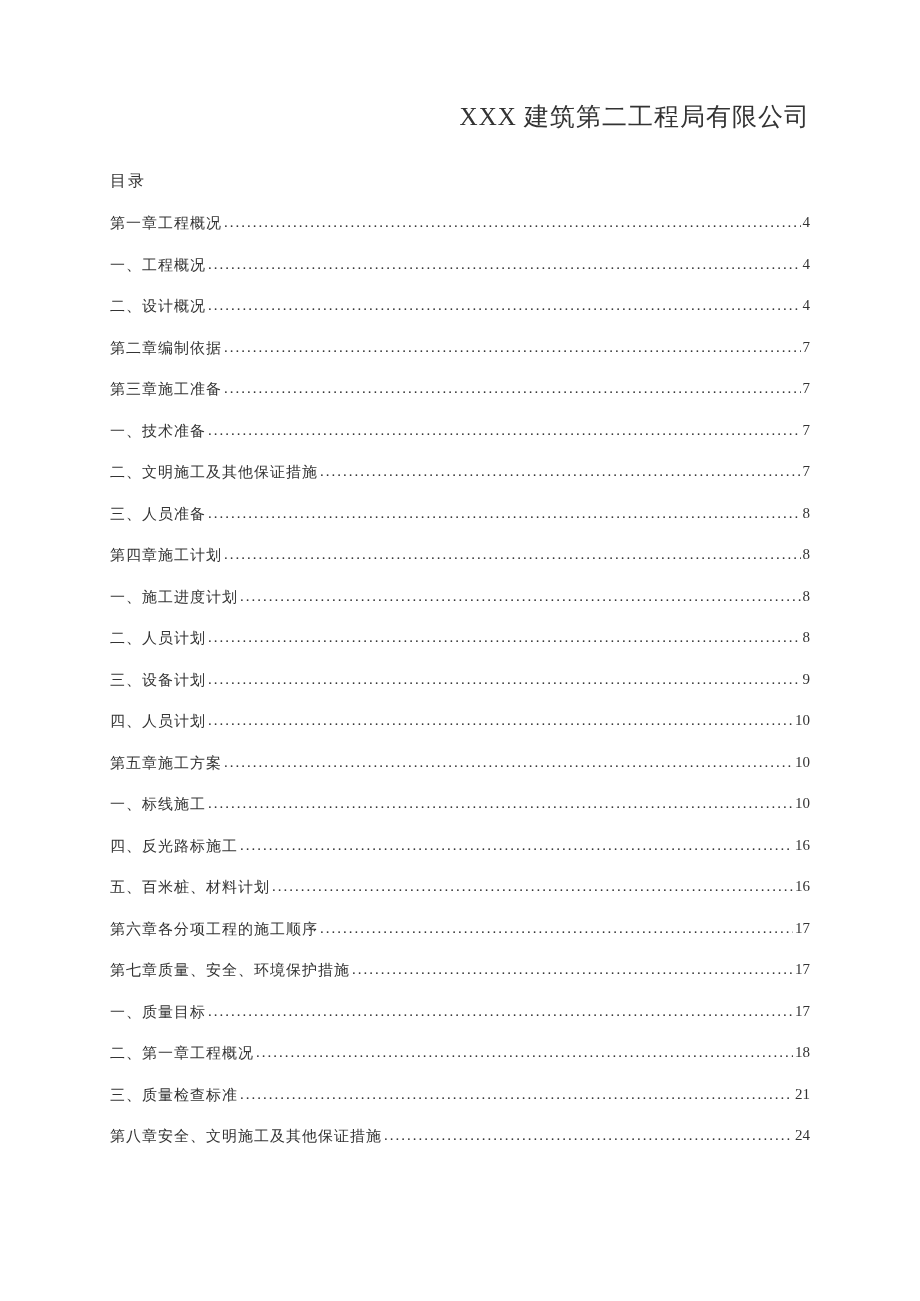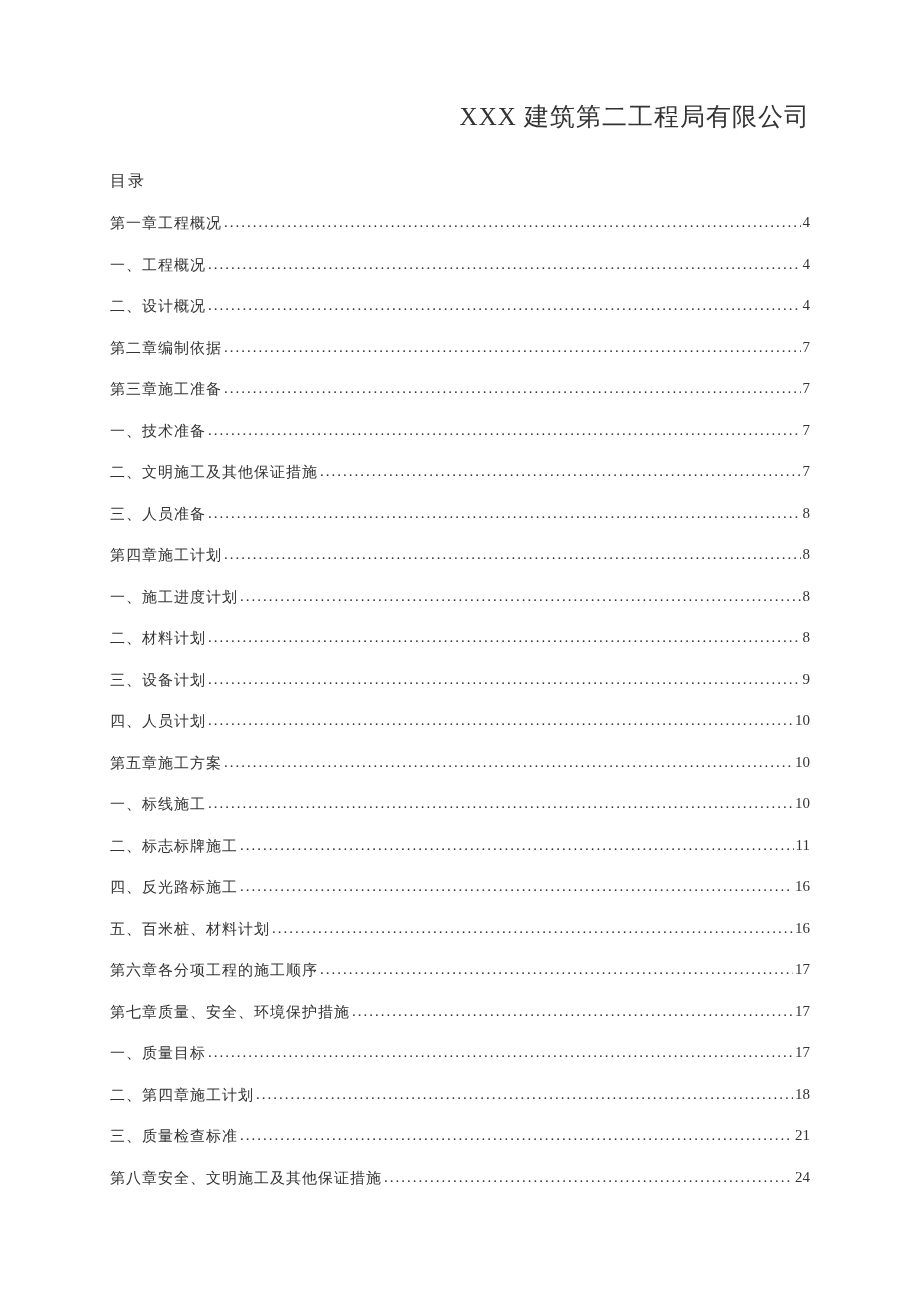--- a/index.html
+++ b/index.html
@@ -106,21 +106,21 @@
       <span class="toc-label">第四章施工计划</span>
       <span class="toc-dots"></span>
       <span class="toc-page">8</span>
     </div>
   <div class="toc-row">
       <span class="toc-label">一、施工进度计划</span>
       <span class="toc-dots"></span>
       <span class="toc-page">8</span>
     </div>
   <div class="toc-row">
-      <span class="toc-label">二、材料计划</span>
+      <span class="toc-label">二、人员计划</span>
       <span class="toc-dots"></span>
       <span class="toc-page">8</span>
     </div>
   <div class="toc-row">
       <span class="toc-label">三、设备计划</span>
       <span class="toc-dots"></span>
       <span class="toc-page">9</span>
     </div>
   <div class="toc-row">
       <span class="toc-label">四、人员计划</span>
@@ -129,25 +129,20 @@
     </div>
   <div class="toc-row">
       <span class="toc-label">第五章施工方案</span>
       <span class="toc-dots"></span>
       <span class="toc-page">10</span>
     </div>
   <div class="toc-row">
       <span class="toc-label">一、标线施工</span>
       <span class="toc-dots"></span>
       <span class="toc-page">10</span>
-    </div>
-  <div class="toc-row">
-      <span class="toc-label">二、标志标牌施工</span>
-      <span class="toc-dots"></span>
-      <span class="toc-page">11</span>
     </div>
   <div class="toc-row">
       <span class="toc-label">四、反光路标施工</span>
       <span class="toc-dots"></span>
       <span class="toc-page">16</span>
     </div>
   <div class="toc-row">
       <span class="toc-label">五、百米桩、材料计划</span>
       <span class="toc-dots"></span>
       <span class="toc-page">16</span>
@@ -161,21 +156,21 @@
       <span class="toc-label">第七章质量、安全、环境保护措施</span>
       <span class="toc-dots"></span>
       <span class="toc-page">17</span>
     </div>
   <div class="toc-row">
       <span class="toc-label">一、质量目标</span>
       <span class="toc-dots"></span>
       <span class="toc-page">17</span>
     </div>
   <div class="toc-row">
-      <span class="toc-label">二、第四章施工计划</span>
+      <span class="toc-label">二、第一章工程概况</span>
       <span class="toc-dots"></span>
       <span class="toc-page">18</span>
     </div>
   <div class="toc-row">
       <span class="toc-label">三、质量检查标准</span>
       <span class="toc-dots"></span>
       <span class="toc-page">21</span>
     </div>
   <div class="toc-row">
       <span class="toc-label">第八章安全、文明施工及其他保证措施</span>

